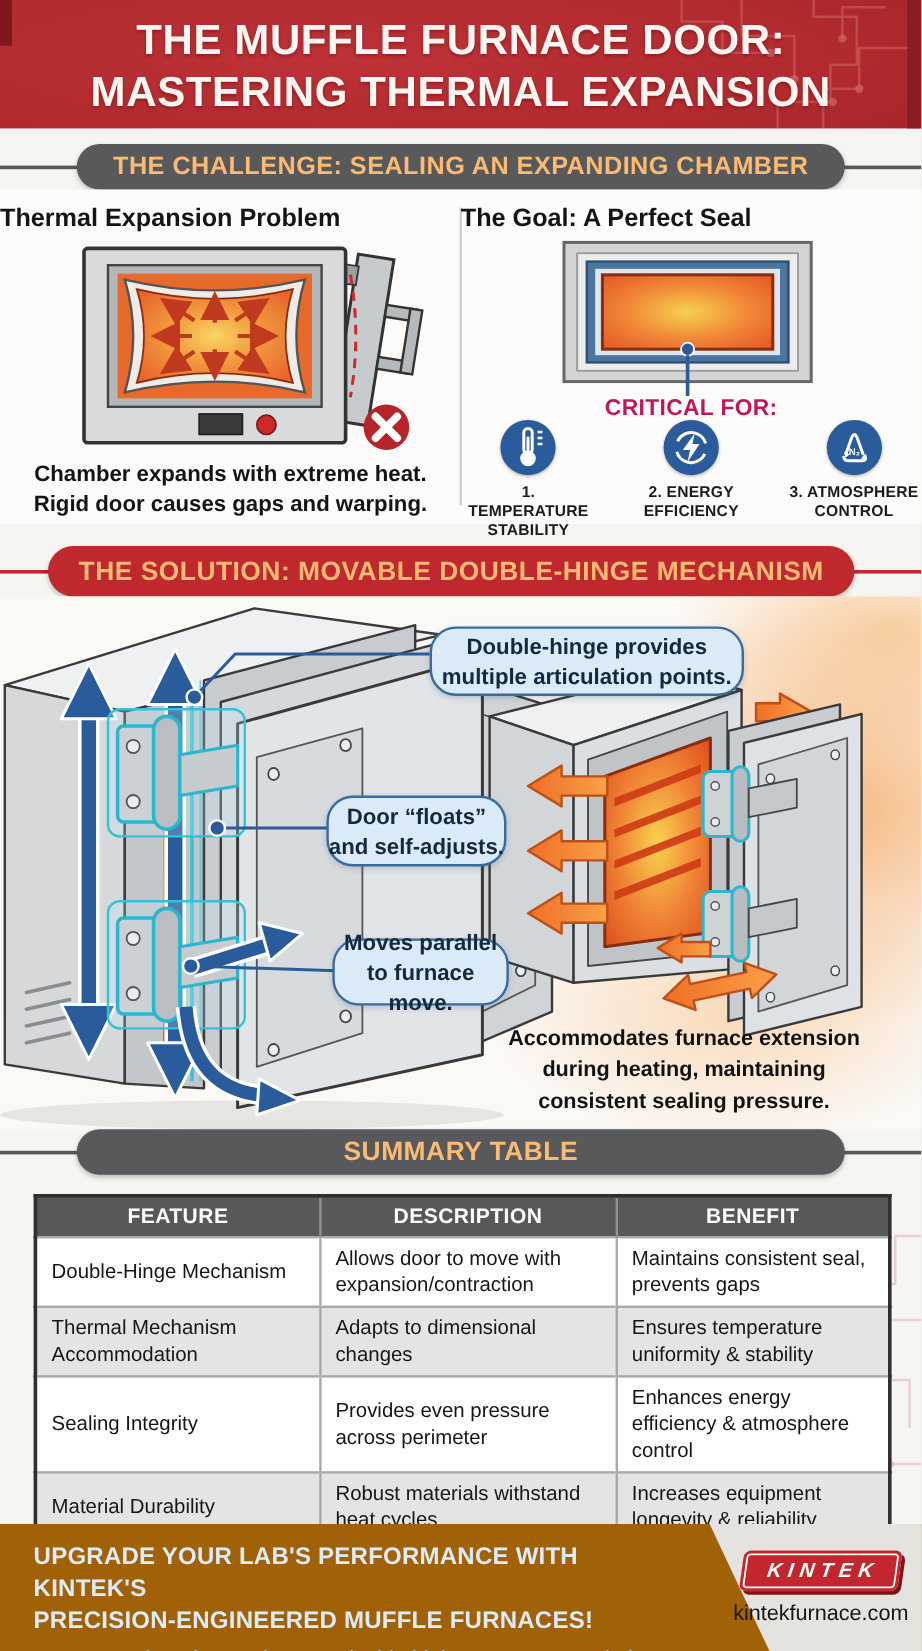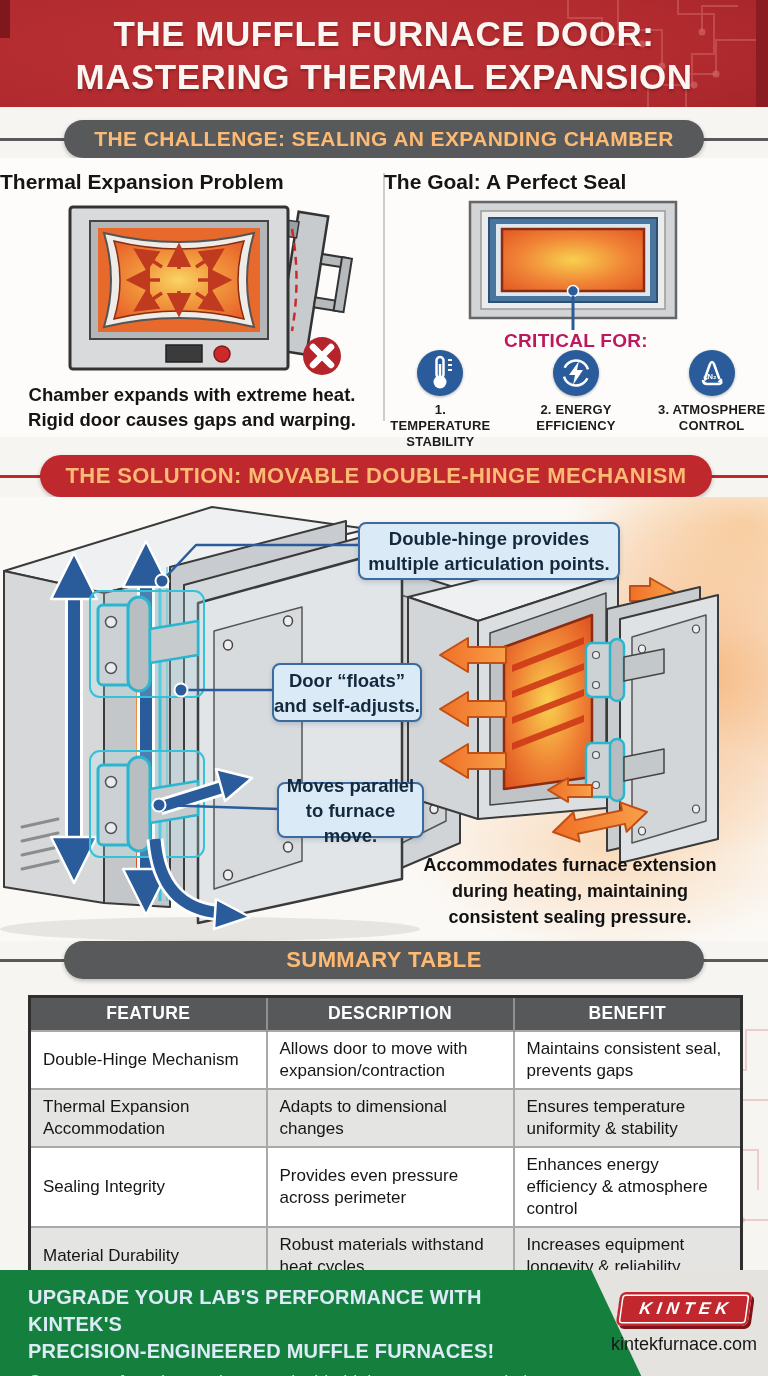--- a/index.html
+++ b/index.html
@@ -48,21 +48,21 @@
   .critical-item .lbl { margin-top:6px; text-align:center; font-size:13px; font-weight:bold;
     color:#1b1b1b; line-height:16px; letter-spacing:.2px; }
 
   
   .solution { position:absolute; left:0; top:497px; width:768px; height:444px;
     background:
       radial-gradient(ellipse 320px 260px at 91% 40%, rgba(243,146,58,.62), rgba(243,146,58,0) 70%),
       radial-gradient(ellipse 260px 150px at 97% 6%, rgba(246,166,80,.45), rgba(246,166,80,0) 70%),
       radial-gradient(ellipse 300px 160px at 80% 78%, rgba(245,158,70,.35), rgba(245,158,70,0) 70%),
       #fbf9f6; }
-  .callout { position:absolute; background:#dbeaf7; border:2.5px solid #3a6b9e; border-radius:8px;
+  .callout { position:absolute; background:#dbeaf7; border:2.5px solid #3a6b9e; border-radius:22px;
     display:flex; align-items:center; justify-content:center; text-align:center;
     font-size:18.5px; font-weight:bold; color:#14293e; line-height:25px;
     box-shadow:0 2px 5px rgba(30,60,100,.2); }
   #callout-1 { left:358px; top:25px;  width:262px; height:58px; }
   #callout-2 { left:272px; top:166px; width:150px; height:59px; }
   #callout-3 { left:277px; top:285px; width:147px; height:56px; }
   .solution-caption { position:absolute; left:400px; top:355px; width:340px; text-align:center;
     font-size:18px; font-weight:bold; color:#121212; line-height:26px; }
 
   
@@ -71,21 +71,21 @@
   table.summary th { background:#57585a; color:#fff; font-size:17.5px; font-weight:bold;
     letter-spacing:.4px; height:34px; text-align:center; border-left:2px solid #8f9092; }
   table.summary th:first-child { border-left:none; }
   table.summary td { font-size:17px; color:#161616; line-height:22px; padding:6px 12px;
     border-top:2px solid #a9a9a9; border-left:2px solid #a9a9a9; vertical-align:middle; height:55px; }
   table.summary td:first-child { border-left:none; }
   table.summary tr.alt td { background:#e4e4e3; }
   col.c1 { width:237px; } col.c2 { width:247px; } col.c3 { width:228px; }
 
   
-  .footer { position:absolute; left:0; top:1270px; width:768px; height:106px; background:#15803d; }
+  .footer { position:absolute; left:0; top:1270px; width:768px; height:106px; background:#a16207; }
   .footer-gray { position:absolute; right:0; top:0; width:768px; height:106px; background:#e5e3e0;
     clip-path:polygon(77% 0, 100% 0, 100% 100%, 83.5% 100%); }
   .footer-text { position:absolute; left:28px; top:14px; width:545px; }
   .footer-headline { color:#ddebf8; font-size:20px; font-weight:bold; line-height:27px; letter-spacing:.2px; }
   .footer-sub { margin-top:6px; color:#c3d9ee; font-size:18px; line-height:23px; }
   .kintek-logo { position:absolute; left:618px; top:22px; width:132px; height:34px; background:#c1272d;
     border-radius:6px; transform:skewX(-8deg); box-shadow:3px 3px 0 #7e1418, inset 0 0 0 2.5px #c1272d, inset 0 0 0 4px #ffffff;
     display:flex; align-items:center; justify-content:center; }
   .kintek-logo span { color:#fff; font-weight:bold; font-style:italic; font-size:17px; letter-spacing:5px;
     transform:skewX(0deg); padding-left:4px; }
@@ -483,21 +483,21 @@
         <th>BENEFIT</th>
       </tr>
     </thead>
     <tbody>
       <tr>
         <td>Double-Hinge Mechanism</td>
         <td>Allows door to move with expansion/contraction</td>
         <td>Maintains consistent seal, prevents gaps</td>
       </tr>
       <tr class="alt">
-        <td>Thermal Expansion Accommodation</td>
+        <td>Thermal Mechanism Accommodation</td>
         <td>Adapts to dimensional changes</td>
         <td>Ensures temperature uniformity &amp; stability</td>
       </tr>
       <tr>
         <td>Sealing Integrity</td>
         <td>Provides even pressure across perimeter</td>
         <td>Enhances energy efficiency &amp; atmosphere control</td>
       </tr>
       <tr class="alt">
         <td>Material Durability</td>

